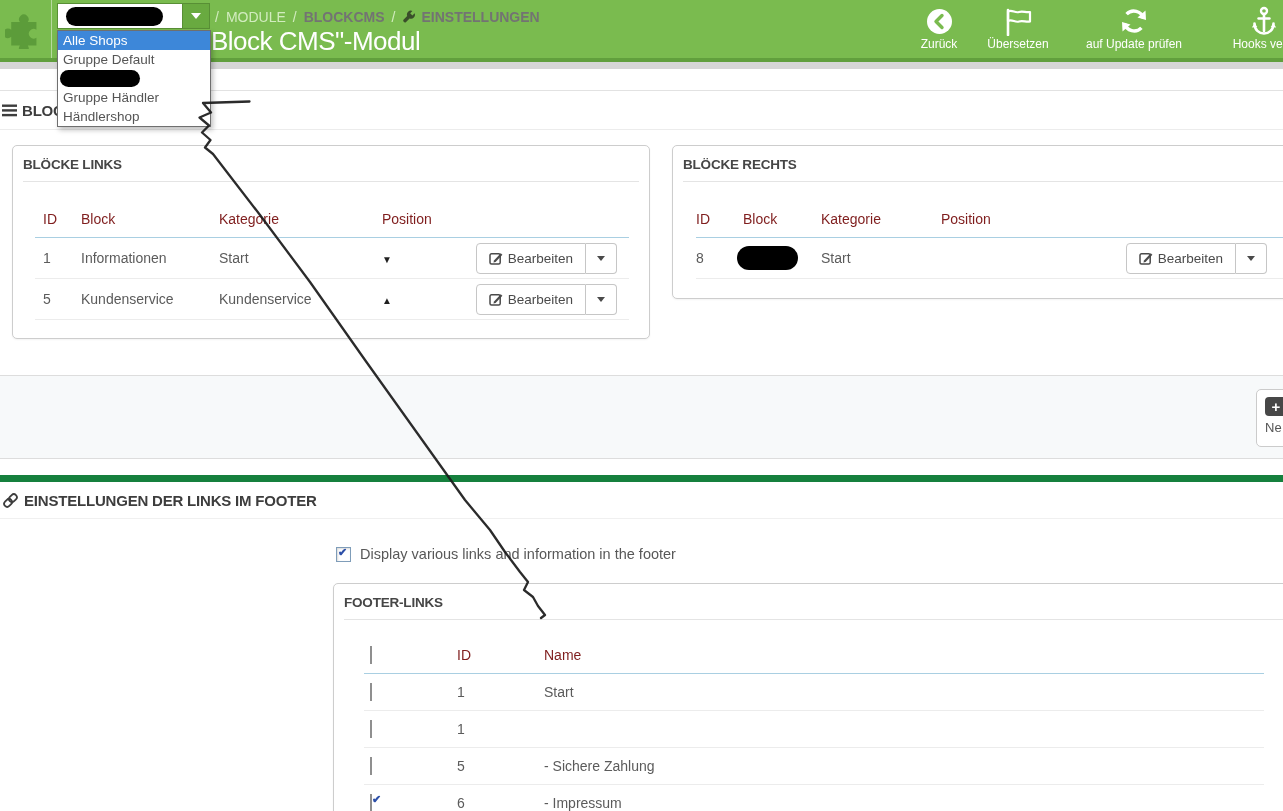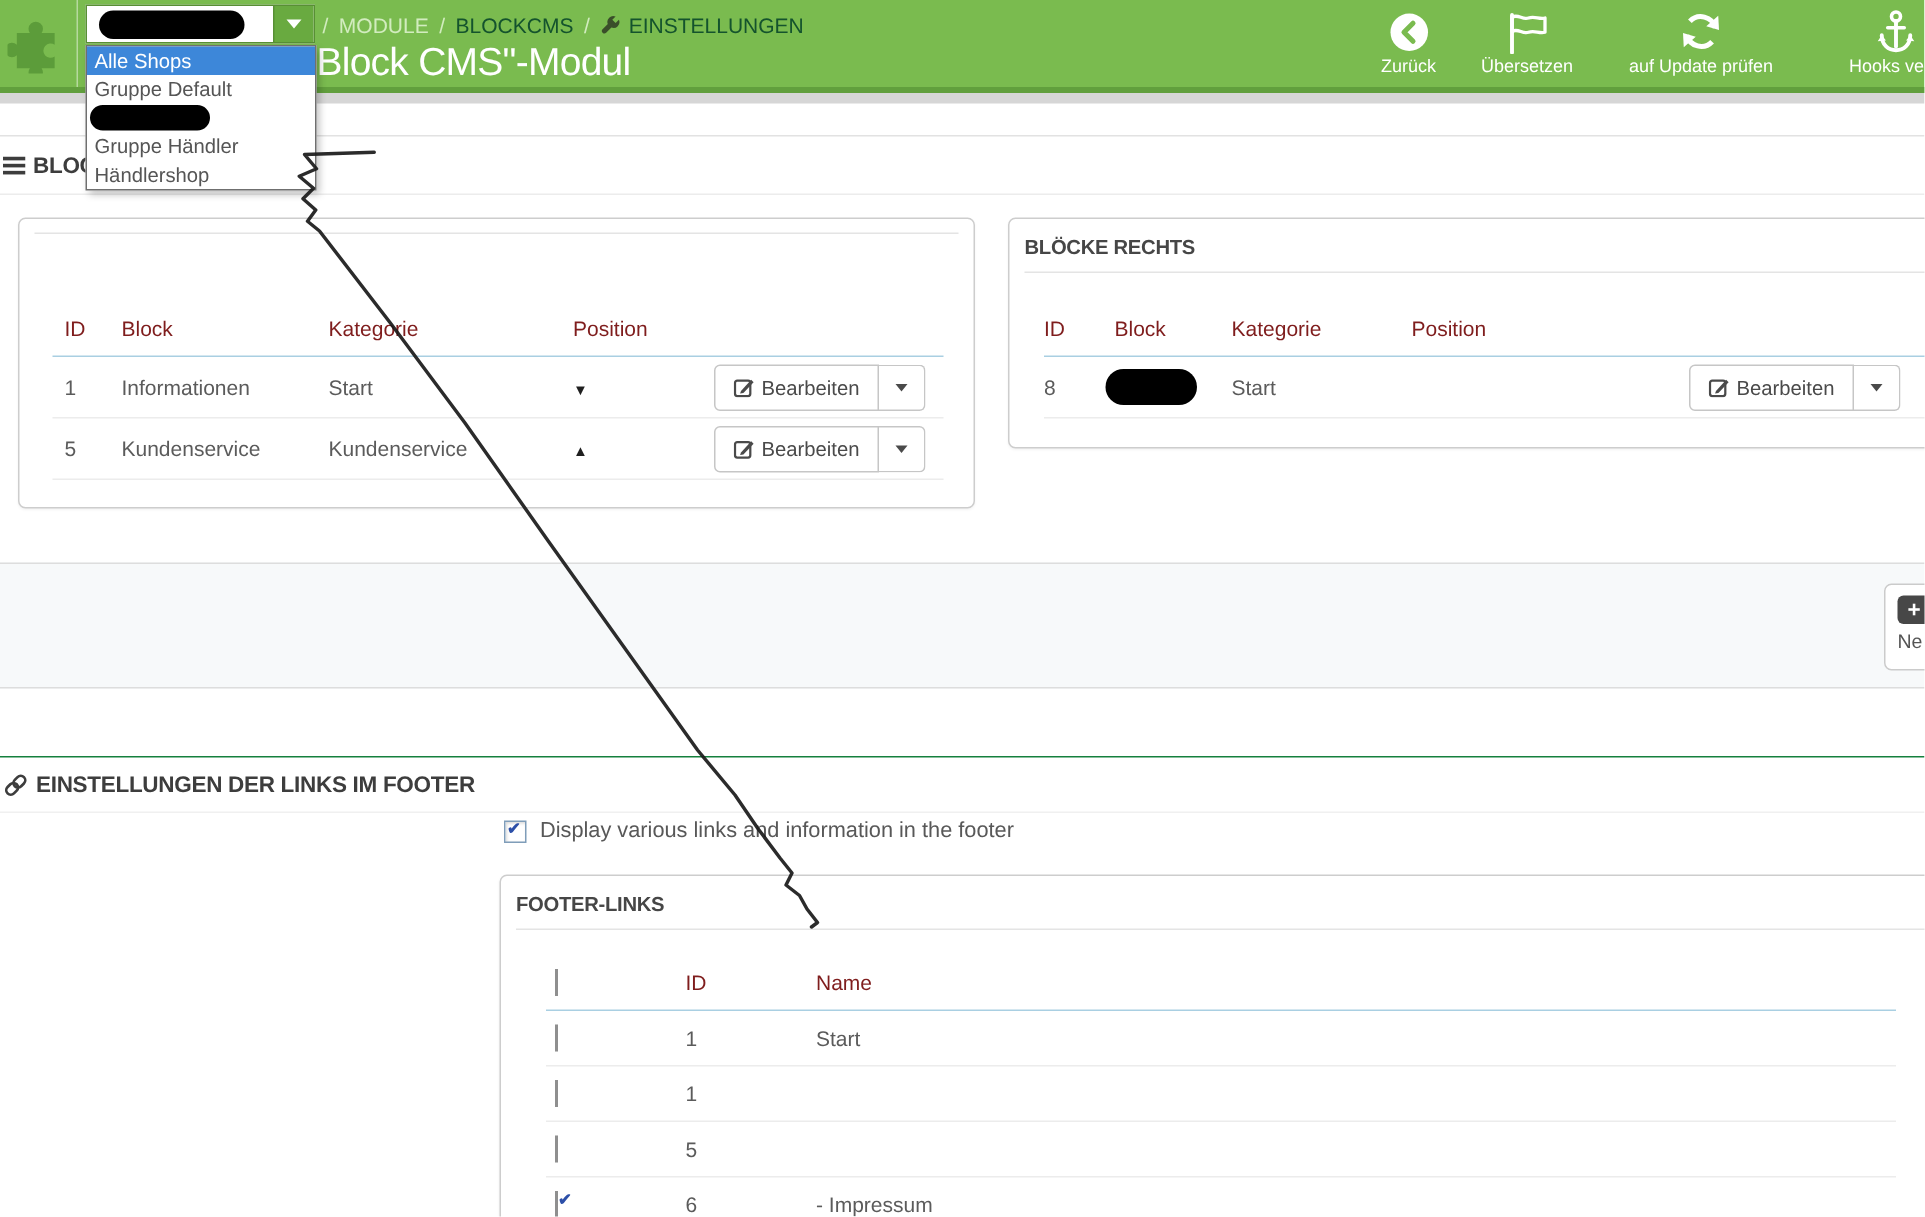--- a/index.html
+++ b/index.html
@@ -6,40 +6,40 @@
   body{
     position:relative;width:1283px;height:811px;overflow:hidden;background:#fff;
     font-family:"Liberation Sans",sans-serif;color:#5b5b5b;
   }
   
   .topbar{position:absolute;top:0;left:0;width:100%;height:58px;background:#7abb4f;border-bottom:4px solid #619f3d;z-index:30}
   .tile{position:absolute;left:0;top:0;width:51px;height:58px;border-right:1px solid rgba(255,255,255,.45);display:flex;align-items:center;justify-content:center}
   .graystrip{position:absolute;top:62px;left:0;width:100%;height:7px;background:#d6d6d6;z-index:5}
   .breadcrumb{position:absolute;left:215px;top:9px;display:flex;gap:7px;font-size:14px;align-items:center;z-index:31;white-space:nowrap}
   .bc-sep,.bc-muted{color:#d2ecbf}
-  .bc-item{color:#14532d;font-weight:400;display:flex;align-items:center;gap:5px;cursor:pointer}
+  .bc-item{color:#737373;font-weight:700;display:flex;align-items:center;gap:5px;cursor:pointer}
   .bc-muted{cursor:pointer}
   .page-title{position:absolute;left:211px;top:26px;font-size:26px;color:#fff;z-index:31;letter-spacing:-.5px;white-space:nowrap}
   .action{position:absolute;top:6px;color:#fff;text-align:center;z-index:31;cursor:pointer}
   .action .ic{height:30px;display:flex;align-items:center;justify-content:center}
   .action .lbl{font-size:12px;margin-top:1px;white-space:nowrap}
   
   .select-box{position:absolute;left:57px;top:3px;width:153px;height:26px;background:#fff;border:1px solid #588f35;box-sizing:border-box;z-index:40;cursor:pointer}
   .select-blob{position:absolute;left:8px;top:3px;width:97px;height:19px;border-radius:10px;background:#000}
   .select-caret{position:absolute;right:0;top:0;width:26px;height:24px;background:#69aa40;border-left:1px solid #588f35;display:flex;align-items:center;justify-content:center}
   .tri-down-w{width:0;height:0;border-left:5px solid transparent;border-right:5px solid transparent;border-top:6px solid #fff}
   .select-menu{position:absolute;left:57px;top:30px;width:152px;background:#fff;border:1px solid #6f6f6f;box-shadow:2px 3px 5px rgba(0,0,0,.25);z-index:40}
   .opt{height:19px;line-height:19px;padding-left:5px;font-size:13.5px;color:#555;position:relative;white-space:nowrap;cursor:pointer}
   .opt.selected{background:#3d87d9;color:#ffffff}
   .opt .blob{display:none}
   .opt .blob.show{display:block;position:absolute;left:2px;top:1px;width:80px;height:17px;border-radius:9px;background:#000}
   
   .band{position:absolute;left:0;width:100%;display:flex;align-items:center;z-index:1;background:#fff}
   .band-block{top:90px;height:38px;border-top:1px solid #e2e2e2;border-bottom:1px solid #ececec}
-  .band-footer{top:504px;height:36px;border-top:1px solid #15803d;border-bottom:1px solid #f0f0f0}
+  .band-footer{top:475px;height:36px;border-top:7px solid #15803d;border-bottom:1px solid #f0f0f0}
   .band .ico{margin-left:2px;display:flex;align-items:center}
   .band-h{font-size:15px;font-weight:700;color:#3d3d3d;margin-left:5px;letter-spacing:-.2px;white-space:nowrap}
   
   .panel{position:absolute;background:#fff;border:1px solid #cdcdcd;border-radius:5px;box-shadow:0 1px 2px rgba(0,0,0,.05)}
   #panelLeft{left:12px;top:145px;width:636px;height:192px}
   #panelRight{left:672px;top:145px;width:640px;height:152px}
   #panelFooter{left:333px;top:583px;width:960px;height:260px}
   .p-title{margin:11px 0 0 10px;font-size:13.5px;font-weight:700;color:#464646;letter-spacing:-.2px}
   .p-sep{margin:9px 10px 0 10px;border-bottom:1px solid #e4e4e4}
   .ptable{position:absolute;font-size:14px;color:#5b5b5b}
@@ -156,20 +156,21 @@
           <rect x="0" y="0.5" width="15" height="2.4"></rect>
           <rect x="0" y="5.2" width="15" height="2.4"></rect>
           <rect x="0" y="9.9" width="15" height="2.4"></rect>
         </g>
       </svg>
   </span>
   <span class="band-h">BLOCK</span>
 </div>
 
 <div class="panel" id="panelLeft">
+  <div class="p-title">BLÖCKE LINKS</div>
   <div class="p-sep"></div>
   <div class="ptable" id="tblLeft">
     <div class="thead">
       <span class="c lc1">ID</span>
       <span class="c lc2">Block</span>
       <span class="c lc3">Kategorie</span>
       <span class="c lc4">Position</span>
       <span class="c lc5"></span>
     </div>
     <div>
@@ -297,20 +298,21 @@
         </div>
 
         <div class="trow">
           <span class="c fc1"><span class="cb"></span></span>
           <span class="c fc2">1</span>
         </div>
 
         <div class="trow">
           <span class="c fc1"><span class="cb"></span></span>
           <span class="c fc2">5</span>
+          <span class="c fc3">- Sichere Zahlung</span>
         </div>
 
         <div class="trow">
           <span class="c fc1"><span class="cb checked"></span></span>
           <span class="c fc2">6</span>
           <span class="c fc3">- Impressum</span>
         </div>
       </div>
   </div>
 </div>

